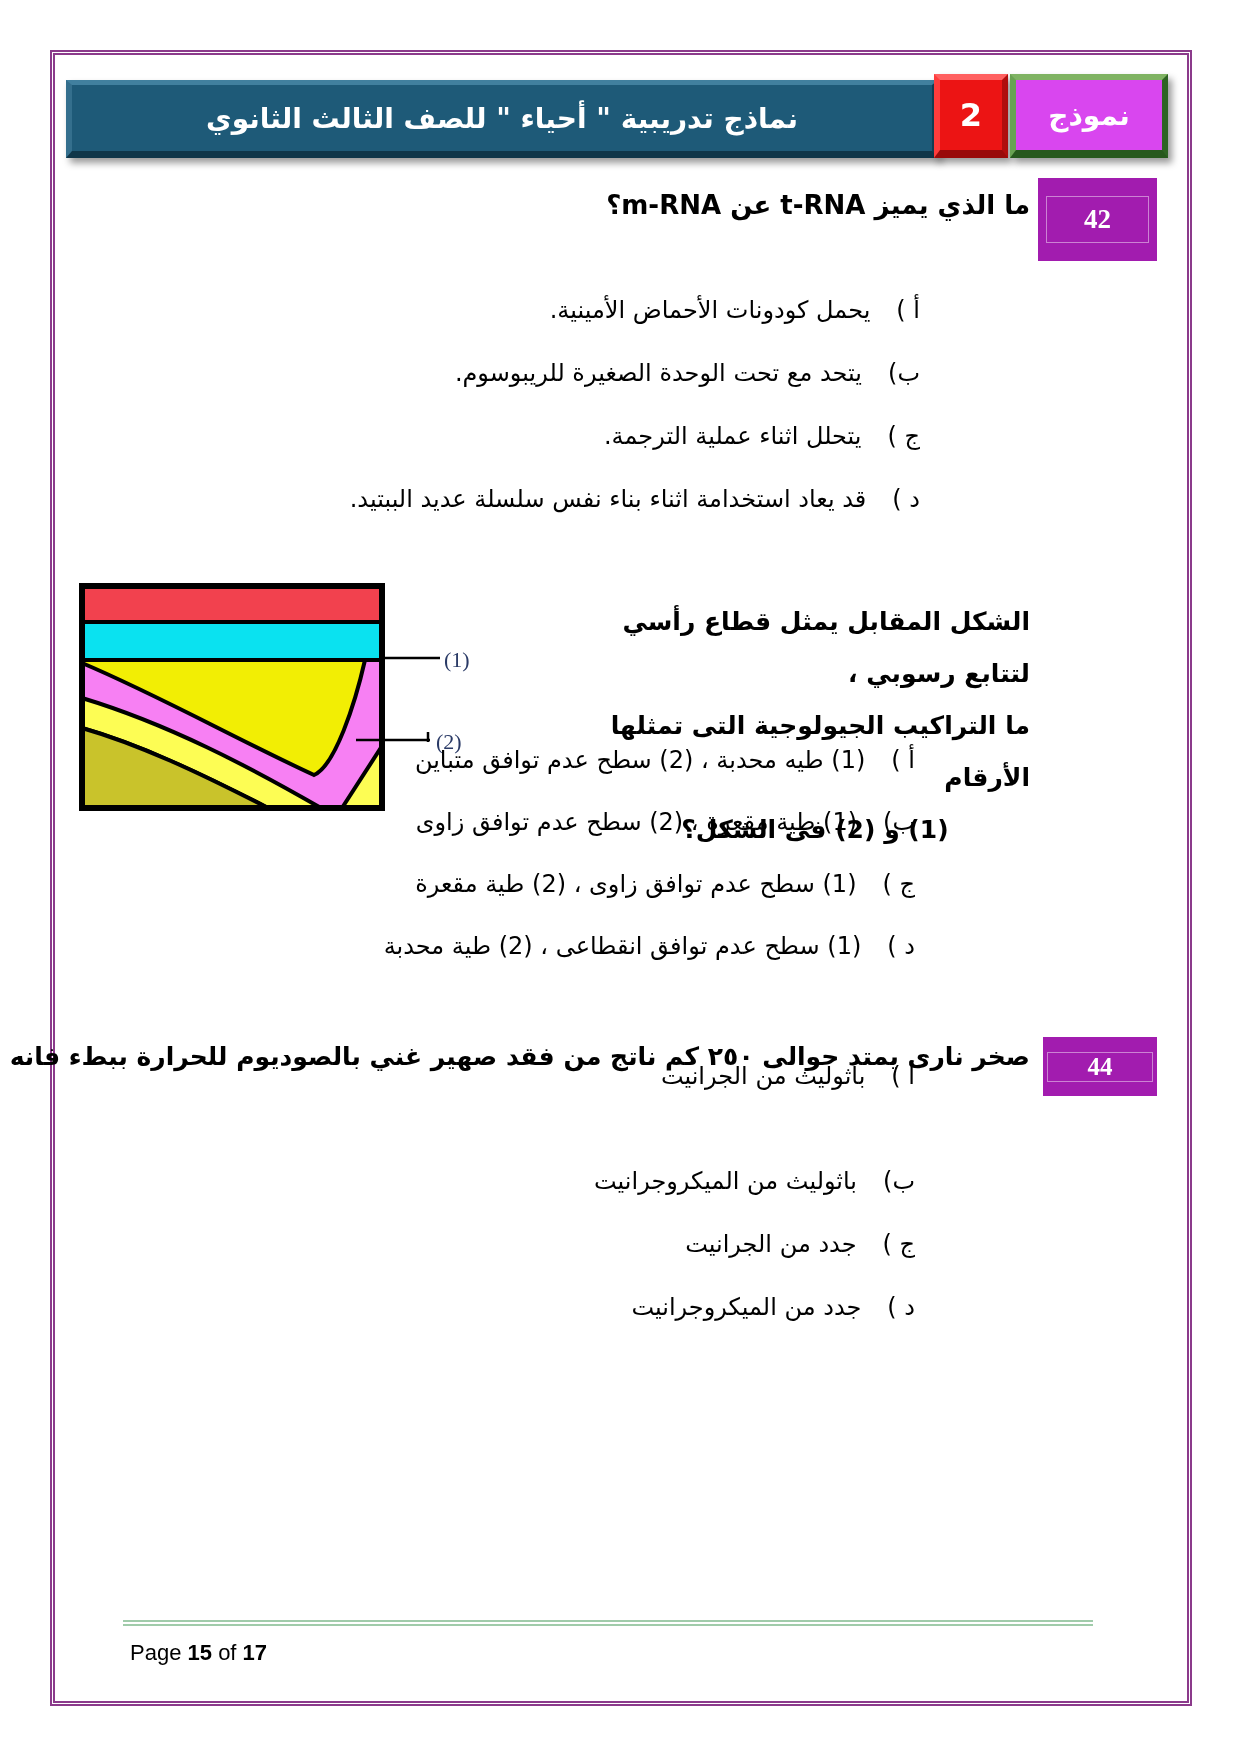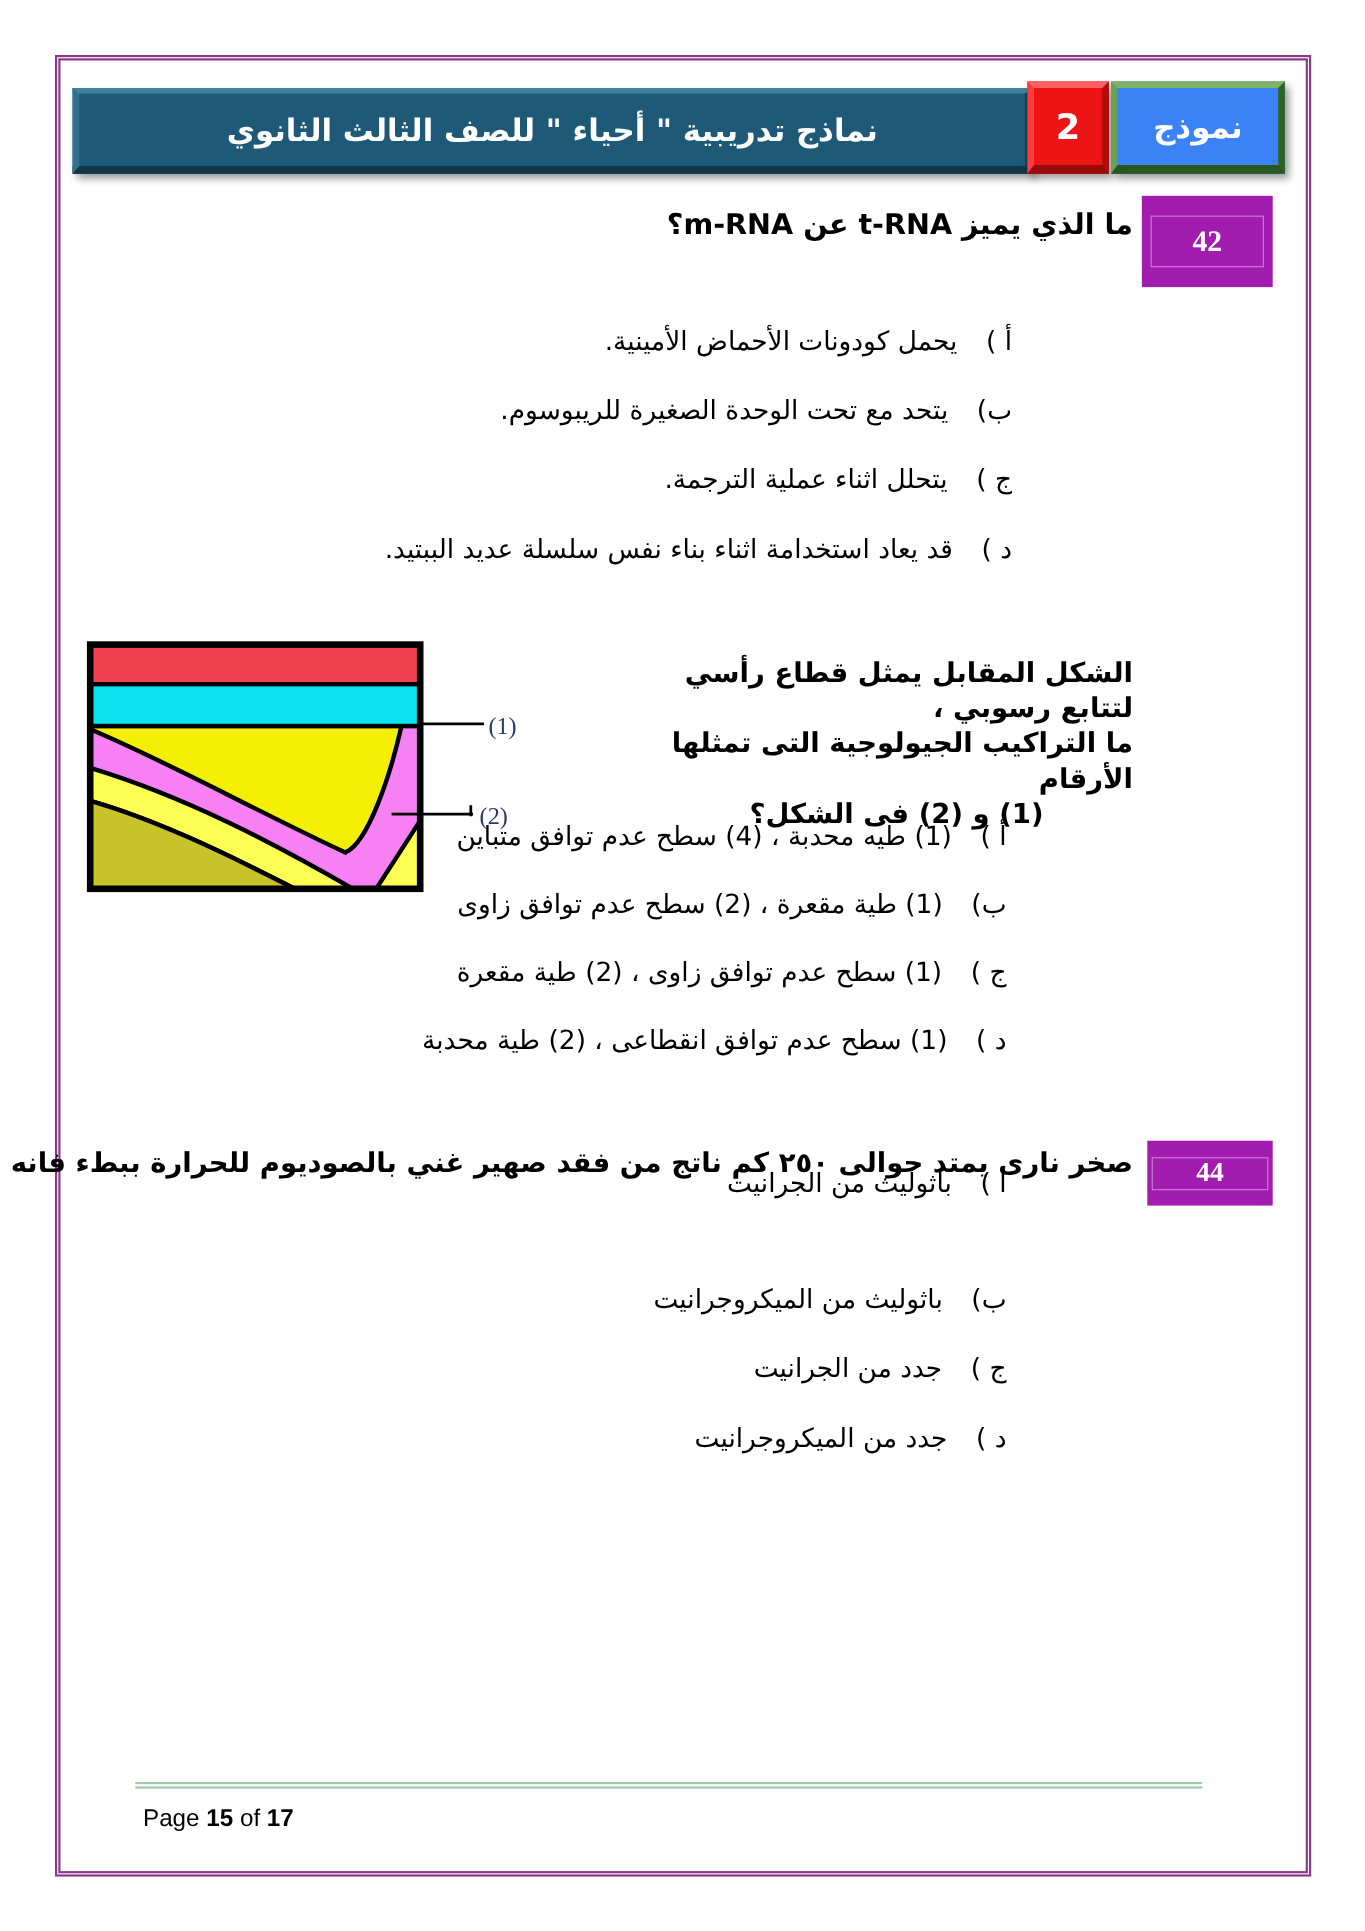--- a/index.html
+++ b/index.html
@@ -14,35 +14,35 @@
         border-top:5px solid #41809f;border-left:6px solid #346f8d;
         border-right:6px solid #143f55;border-bottom:7px solid #0f3649;
         box-shadow:4px 5px 7px rgba(0,0,0,.40);}
   .hdr-red{position:absolute;left:934px;top:74px;width:62px;height:70px;
         background:#ec1414;color:#fff;display:flex;align-items:center;justify-content:center;
         font-size:32px;font-weight:bold;
         border-top:6px solid #ff6060;border-left:6px solid #ff3c3c;
         border-right:6px solid #b00d0d;border-bottom:8px solid #990a0a;
         box-shadow:4px 5px 7px rgba(0,0,0,.40);}
   .hdr-green{position:absolute;left:1010px;top:74px;width:146px;height:70px;
-        background:#3b82f6;color:#fff;display:flex;align-items:center;justify-content:center;
+        background:#d946ef;color:#fff;display:flex;align-items:center;justify-content:center;
         font-size:28px;font-weight:bold;
         border-top:6px solid #7fb363;border-left:6px solid #69a252;
         border-right:6px solid #2e6323;border-bottom:8px solid #27581d;
         box-shadow:4px 5px 7px rgba(0,0,0,.40);}
   
   .qbadge{position:absolute;background:#a21caf;color:#fff;display:flex;align-items:center;
         justify-content:center;font-weight:bold;font-size:27px;
         font-family:"Liberation Serif","DejaVu Serif",serif;}
   .qbadge .inner{border:1px solid rgba(255,255,255,.45);width:calc(100% - 18px);text-align:center;}
   
   .qtext{position:absolute;direction:rtl;text-align:right;color:#000;
         font-weight:bold;font-size:26px;white-space:nowrap;}
   .qblock{position:absolute;direction:rtl;color:#000;font-weight:bold;font-size:25px;
-        line-height:32px;text-align:right;}
+        line-height:52px;text-align:right;}
   .opt{position:absolute;direction:rtl;color:#000;font-size:24px;white-space:nowrap;}
   .opt .letter{display:inline-block;margin-left:26px;}
   
   .figure{position:absolute;left:78px;top:576px;}
   
   .foot-line{position:absolute;left:123px;top:1620px;width:970px;height:2px;
         border-top:2px solid #a0cbaa;border-bottom:2px solid #a0cbaa;}
   .foot-text{position:absolute;left:130px;top:1640px;font-size:22px;color:#000;
         font-family:"Liberation Sans",sans-serif;}
   .foot-text b{font-weight:bold;}
@@ -108,21 +108,21 @@
 
       <line x1="304" y1="82" x2="362" y2="82" stroke="#000" stroke-width="2.5"></line>
       <text x="366" y="91" font-size="22" fill="#2a3a66" font-family="Liberation Serif, DejaVu Serif, serif">(1)</text>
       <line x1="278" y1="164" x2="352" y2="164" stroke="#000" stroke-width="2.5"></line>
       <line x1="350" y1="156" x2="350" y2="166" stroke="#000" stroke-width="2.5"></line>
       <text x="358" y="173" font-size="22" fill="#2a3a66" font-family="Liberation Serif, DejaVu Serif, serif">(2)</text>
     </svg>
   </div>
 
   <div class="opt" style="right:326px;top:746px;">
-    <span class="letter">أ )</span><span>(1) طيه محدبة ، (4) سطح عدم توافق متباين</span>
+    <span class="letter">أ )</span><span>(1) طيه محدبة ، (2) سطح عدم توافق متباين</span>
   </div>
   <div class="opt" style="right:326px;top:808px;">
     <span class="letter">ب)</span><span>(1) طية مقعرة  ، (2) سطح عدم توافق زاوى</span>
   </div>
   <div class="opt" style="right:326px;top:870px;">
     <span class="letter">ج )</span><span>(1) سطح عدم توافق زاوى ، (2) طية مقعرة</span>
   </div>
   <div class="opt" style="right:326px;top:932px;">
     <span class="letter">د )</span><span>(1) سطح عدم توافق انقطاعى ، (2) طية محدبة</span>
   </div>

